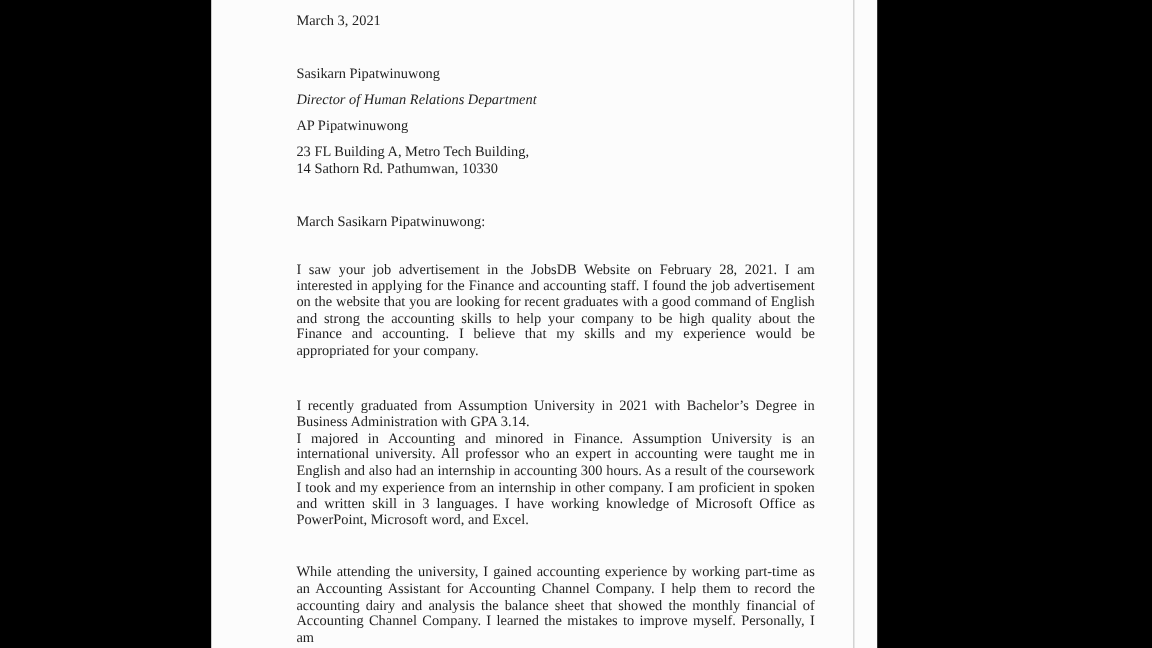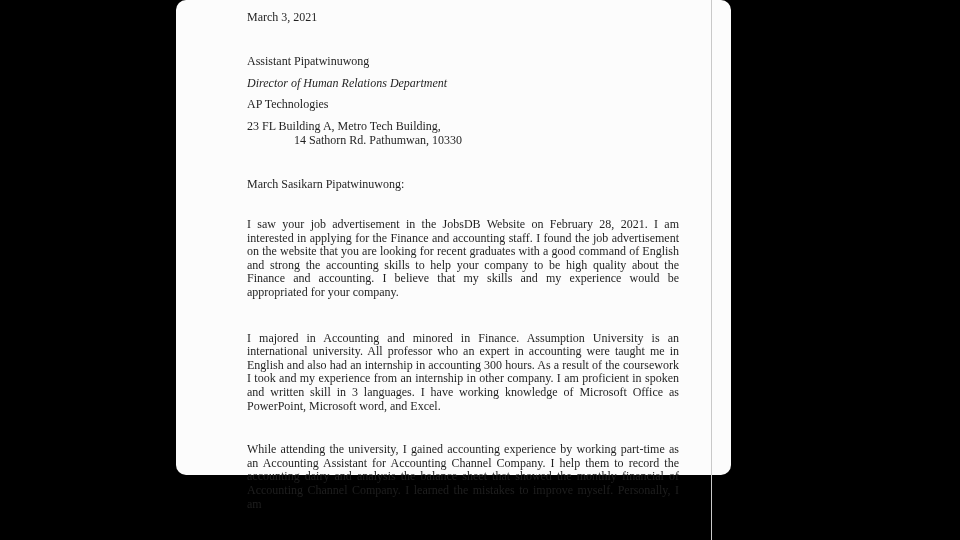--- a/index.html
+++ b/index.html
@@ -22,23 +22,22 @@
     height: 540px;
     background: #000000;
   }
   .letterbox-left  { left: 0; width: 176px; }
   .letterbox-right { left: 731px; width: 229px; }
   .page {
     position: absolute;
     left: 176px;
     top: 0;
     width: 555px;
-    height: 475px;
+    height: 540px;
     background: #fcfcfc;
-    border-radius: 10px;
   }
   .page-border-line {
     position: absolute;
     left: 535px;
     top: 0;
     width: 1px;
     height: 540px;
     background: #c9c9c9;
   }
   .content {
@@ -52,21 +51,21 @@
     line-height: 14px;
   }
   .line {
     white-space: nowrap;
   }
   .date-line        { margin-top: 10px; }
   .recipient-name   { margin-top: 30px; }
   .recipient-title  { margin-top: 8px; font-style: italic; }
   .recipient-company{ margin-top: 7px; }
   .addr1            { margin-top: 8px; }
-  .addr2            { margin-top: 0; margin-left: 47px; }
+  .addr2            { margin-top: 0; }
   .salutation       { margin-top: 30px; }
   .para {
     text-align: justify;
     line-height: 13.6px;
   }
   .para-intro      { margin-top: 27px; }
   .para-education  { margin-top: 32px; }
   .para-experience { margin-top: 30px; }
 </style>
 </head>
@@ -76,35 +75,36 @@
 
   <div class="letterbox letterbox-left"></div>
   <div class="letterbox letterbox-right"></div>
 
   <div class="page">
 
     <div class="content">
 
       <div class="line date-line">March 3, 2021</div>
 
-      <div class="line recipient-name">Assistant Pipatwinuwong</div>
+      <div class="line recipient-name">Sasikarn Pipatwinuwong</div>
 
       <div class="line recipient-title">Director of Human Relations Department</div>
 
-      <div class="line recipient-company">AP Technologies</div>
+      <div class="line recipient-company">AP Pipatwinuwong</div>
 
       <div class="line addr1">23 FL Building A, Metro Tech Building,</div>
 
       <div class="line addr2">14 Sathorn Rd. Pathumwan, 10330</div>
 
       <div class="line salutation">March Sasikarn Pipatwinuwong:</div>
 
       <div class="para para-intro">I saw your job advertisement in the JobsDB Website on February 28, 2021. I am interested in applying for the Finance and accounting staff. I found the job advertisement on the website that you are looking for recent graduates with a good command of English and strong the accounting skills to help your company to be high quality about the Finance and accounting. I believe that my skills and my experience would be appropriated for your company.</div>
 
       <div class="para para-education">
+        <div>I recently graduated from Assumption University in 2021 with Bachelor’s Degree in Business Administration with GPA 3.14.</div>
         <div>I majored in Accounting and minored in Finance. Assumption University is an international university. All professor who an expert in accounting were taught me in English and also had an internship in accounting 300 hours. As a result of the coursework I took and my experience from an internship in other company. I am proficient in spoken and written skill in 3 languages. I have working knowledge of Microsoft Office as PowerPoint, Microsoft word, and Excel.</div>
       </div>
 
       <div class="para para-experience">While attending the university, I gained accounting experience by working part-time as an Accounting Assistant for Accounting Channel Company. I help them to record the accounting dairy and analysis the balance sheet that showed the monthly financial of Accounting Channel Company. I learned the mistakes to improve myself. Personally, I am</div>
 
     </div>
 
     <div class="page-border-line"></div>
 
   </div>

